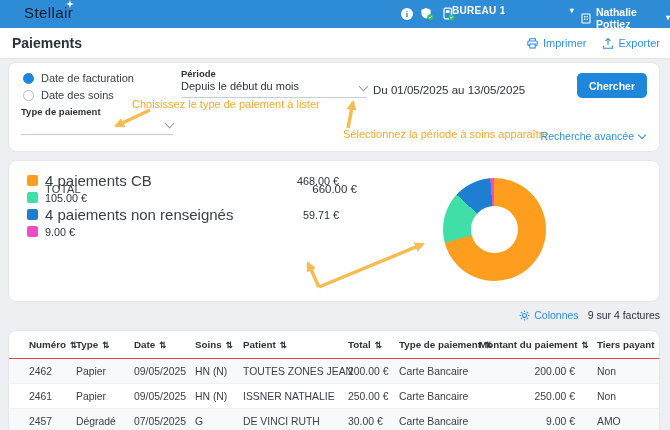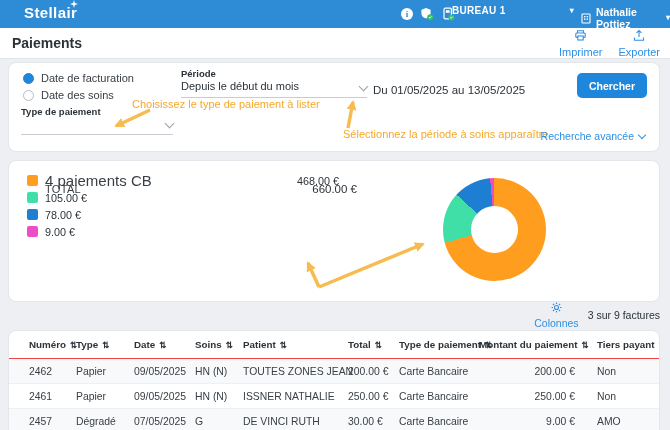--- a/index.html
+++ b/index.html
@@ -1,36 +1,36 @@
 <!DOCTYPE html>
 <html><head>
 <meta charset="utf-8">
 <style>
   html,body{margin:0;padding:0;}
   .screen{position:relative;width:670px;height:430px;overflow:hidden;background:#edeff2;
     font-family:"Liberation Sans",sans-serif;-webkit-font-smoothing:antialiased;}
 
   
   .topbar{position:absolute;top:0;left:0;width:670px;height:28px;background:#2e8cd6;}
-  .brand{position:absolute;left:24px;top:4px;color:#ffffff;font-size:15px;font-weight:700;letter-spacing:.4px;}
+  .brand{position:absolute;left:24px;top:4px;color:#0f172a;font-size:15px;font-weight:400;letter-spacing:.4px;}
   .brand .star{position:absolute;right:-1px;top:-4px;line-height:0;}
   .tb-icons{position:absolute;left:401px;top:0;height:28px;display:flex;align-items:center;gap:7px;}
   .info-badge{width:12px;height:12px;border-radius:50%;background:#fff;color:#2e8cd6;
     font-family:"Liberation Serif",serif;font-weight:bold;font-size:9px;line-height:12px;text-align:center;}
   .office{position:absolute;left:452px;top:5px;width:122px;display:flex;justify-content:space-between;align-items:center;
     color:#fff;font-size:10px;font-weight:bold;letter-spacing:.3px;border-bottom:1px solid rgba(255,255,255,.95);padding-bottom:20px;cursor:pointer;}
   .userbox{position:absolute;left:580px;top:6px;display:flex;align-items:center;gap:4px;color:#fff;
     font-size:10.5px;font-weight:bold;cursor:pointer;}
   .caret{font-size:8px;line-height:1;}
 
   
   .pagehead{position:absolute;top:28px;left:0;width:670px;height:30px;background:#fff;border-bottom:1px solid #e2e5e8;}
   .pagetitle{position:absolute;left:12px;top:0;line-height:30px;font-size:14px;font-weight:bold;color:#2b3238;}
   .head-actions{position:absolute;right:10px;top:0;height:30px;display:flex;align-items:center;gap:16px;}
-  .linkbtn{display:flex;align-items:center;gap:4px;color:#2e90e4;font-size:11px;cursor:pointer;flex-direction:column;}
+  .linkbtn{display:flex;align-items:center;gap:4px;color:#2e90e4;font-size:11px;cursor:pointer;}
 
   
   .card{position:absolute;left:8px;width:652px;background:#fff;border:1px solid #e3e6ea;border-radius:8px;box-sizing:border-box;}
   .filter-card{top:62px;height:90px;}
   .summary-card{top:160px;height:142px;}
   .table-card{top:330px;height:112px;overflow:hidden;padding:0;}
 
   
   .radio-row{position:absolute;left:14px;display:flex;align-items:center;gap:7px;font-size:11px;color:#3a4046;cursor:pointer;}
   .radio{width:11px;height:11px;border-radius:50%;box-sizing:border-box;}
@@ -200,21 +200,22 @@
           <span class="sw" style="background:#FF9D1E"></span>
           <span class="ll">4 paiements CB</span>
           <span class="lv">468.00 €</span>
         </div>
         <div class="legend-row">
           <span class="sw" style="background:#3FDFA7"></span>
           <span class="lv">105.00 €</span>
         </div>
         <div class="legend-row">
           <span class="sw" style="background:#1E7FD2"></span>
-          <span class="lv">78.00 €</span>
+          <span class="ll">4 paiements non renseignés</span>
+          <span class="lv">59.71 €</span>
         </div>
         <div class="legend-row">
           <span class="sw" style="background:#EE4EC5"></span>
           <span class="lv">9.00 €</span>
         </div>
       </div>
     <div class="legend total-row">
       <span class="total-label">TOTAL</span>
       <span class="total-value">660.00 €</span>
     </div>
@@ -234,21 +235,21 @@
               <path d="M9 5.5 H10.4"></path>
             <path d="M2 2 L3 3"></path>
               <path d="M8 8 L9 9"></path>
               <path d="M9 2 L8 3"></path>
               <path d="M3 8 L2 9"></path>
           </g>
         </svg>
       </span>
       <span>Colonnes</span>
     </span>
-    <span class="count">3 sur 9 factures</span>
+    <span class="count">9 sur 4 factures</span>
   </div>
 
   <div class="card table-card">
     <table>
       <colgroup>
         <col class="w1">
           <col class="w2">
           <col class="w3">
           <col class="w4">
           <col class="w5">

